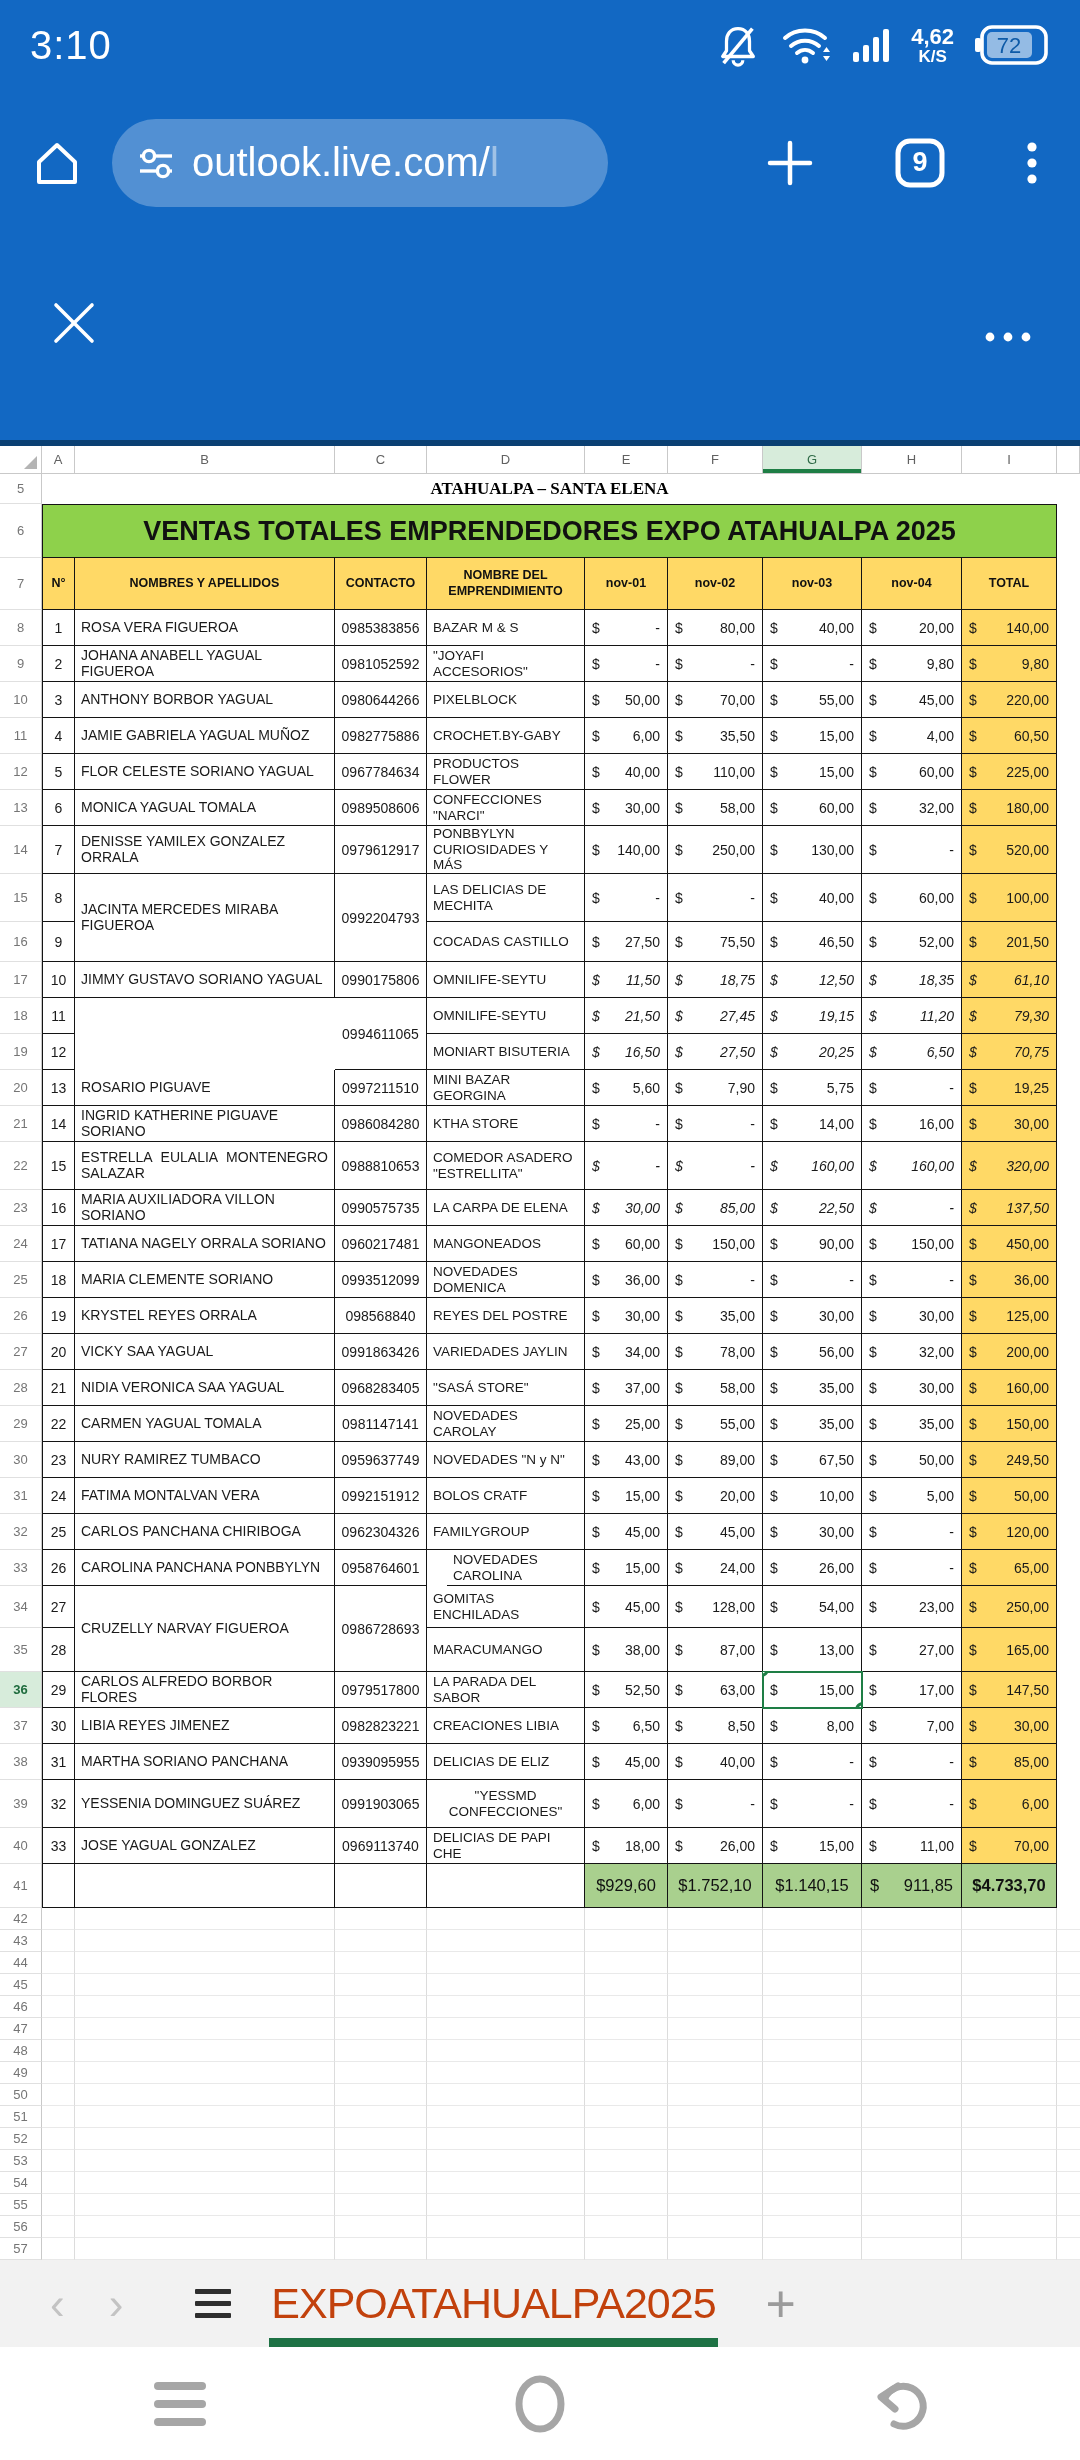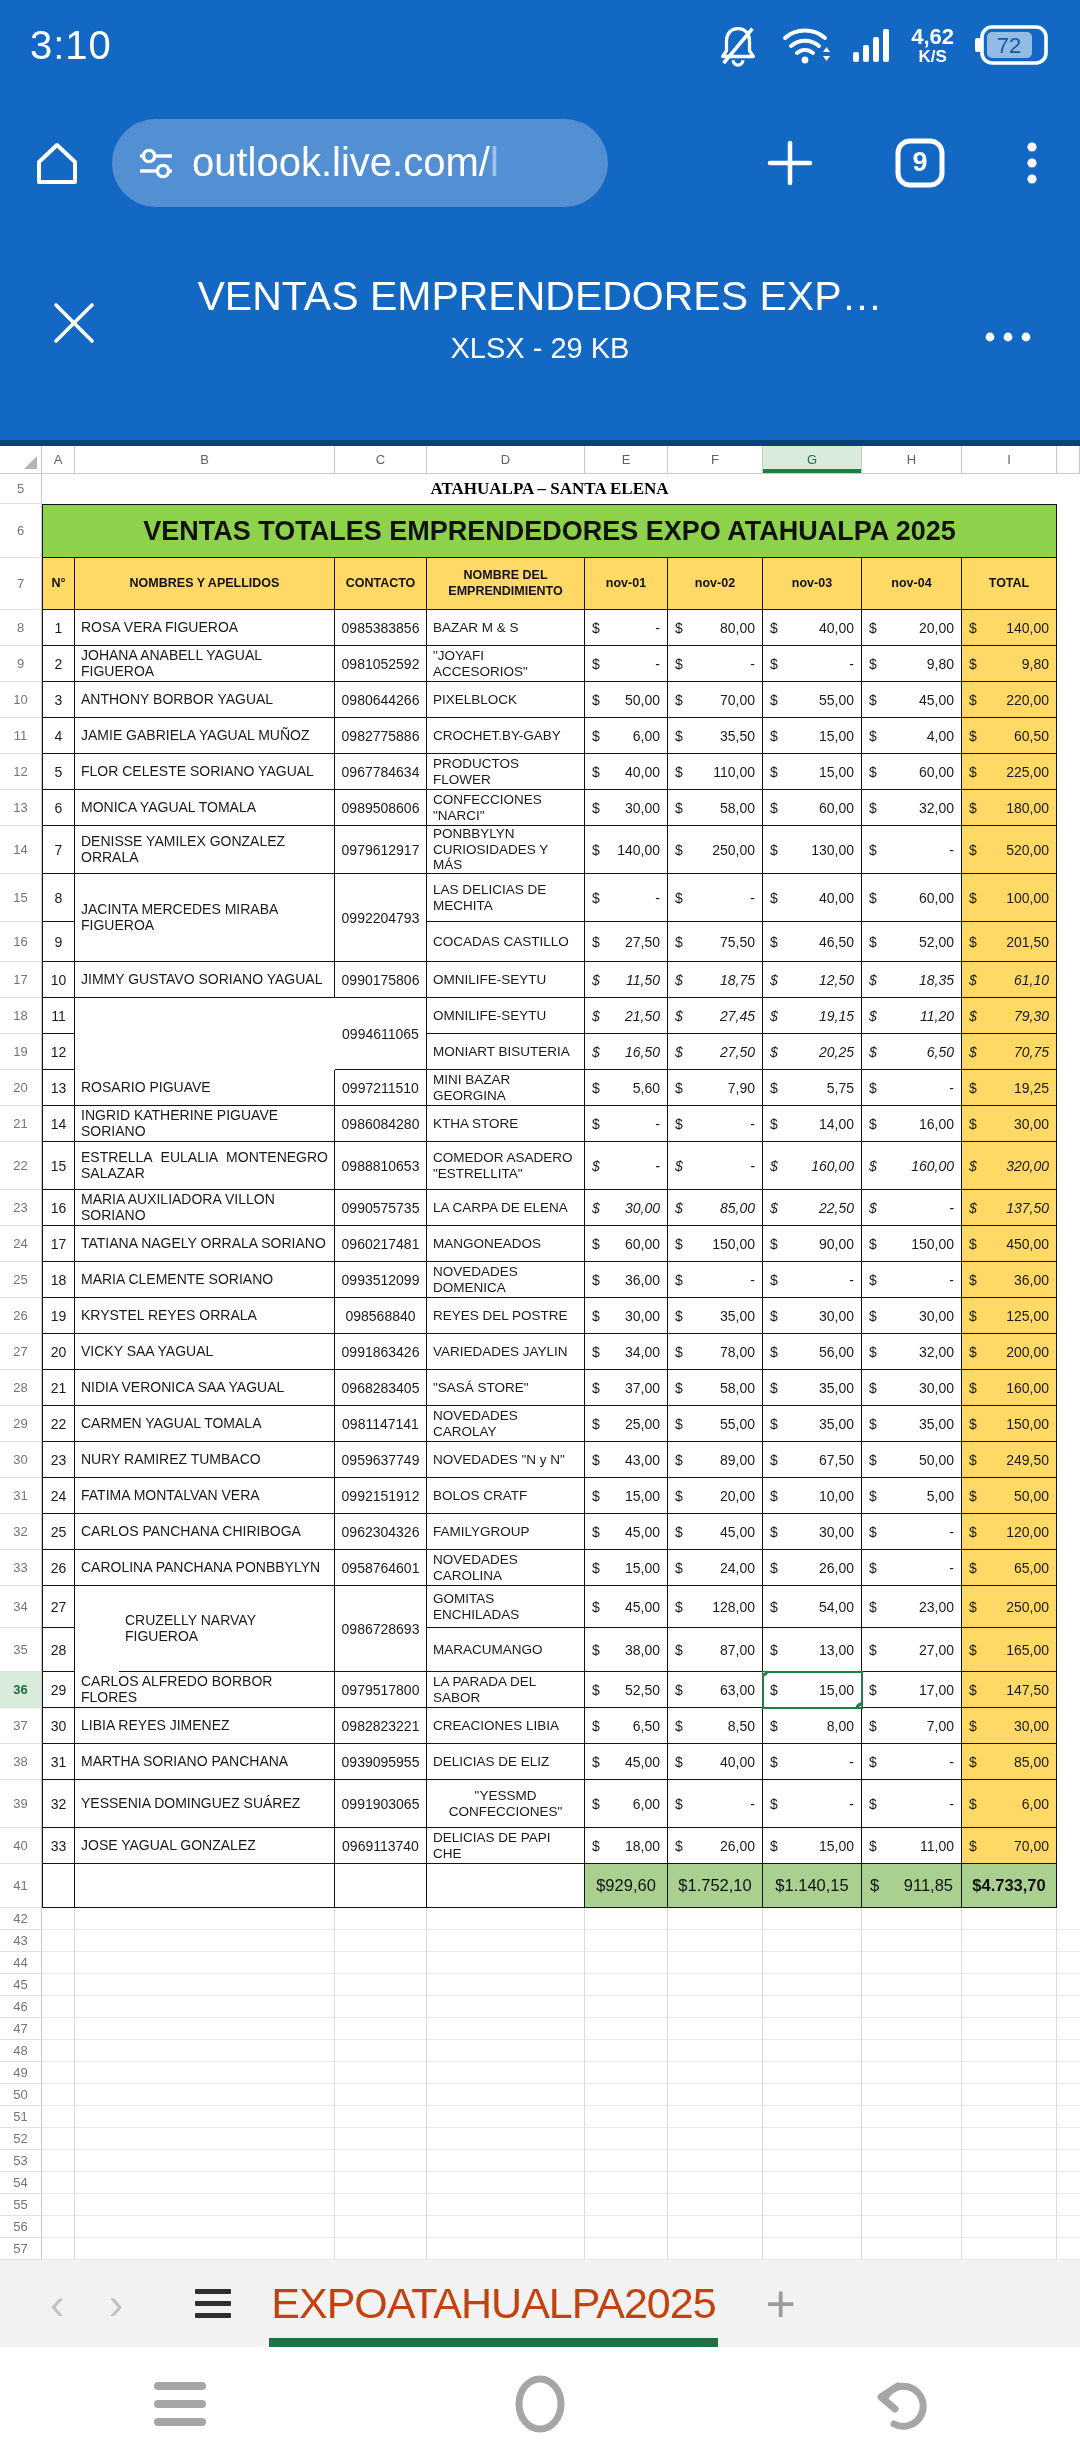--- a/index.html
+++ b/index.html
@@ -164,24 +164,20 @@
         <circle cx="8" cy="42" r="4.6" fill="#fff"></circle>
       </svg>
     </div>
   </div>
 
   <div class="filebar">
     <svg class="closebtn" width="52" height="52" viewBox="0 0 52 52">
       <line x1="8" y1="8" x2="44" y2="44" stroke="#fff" stroke-width="3.6" stroke-linecap="round"></line>
       <line x1="44" y1="8" x2="8" y2="44" stroke="#fff" stroke-width="3.6" stroke-linecap="round"></line>
     </svg>
-    <div class="fcenter">
-      <div class="ftitle">VENTAS EMPRENDEDORES EXP…</div>
-      <div class="fsub">XLSX - 29 KB</div>
-    </div>
     <svg class="morebtn" width="64" height="20" viewBox="0 0 64 20">
       <circle cx="12" cy="10" r="4.4" fill="#fff"></circle>
       <circle cx="30" cy="10" r="4.4" fill="#fff"></circle>
       <circle cx="48" cy="10" r="4.4" fill="#fff"></circle>
     </svg>
   </div>
   <div class="navyline"></div>
 
   <div class="sheet">
     <div id="grid" style="grid-template-columns: 42px 33px 260px 92px 158px 83px 95px 99px 100px 95px 23px; grid-template-rows: 28px 30px 54px 52px 36px 36px 36px 36px 36px 36px 48px 48px 40px 36px 36px 36px 36px 36px 48px 36px 36px 36px 36px 36px 36px 36px 36px 36px 36px 36px 42px 44px 36px 36px 36px 48px 36px 44px 22px 22px 22px 22px 22px 22px 22px 22px 22px 22px 22px 22px 22px 22px 22px 22px;">
@@ -875,21 +871,21 @@
         <div class="c vl tt" style="grid-area: 29 / 10;">
           <span class="d">$</span>
           <span class="n">120,00</span>
         </div>
         <div class="rowhead" style="grid-area: 30 / 1;">33</div>
         <div class="c a bl" style="grid-area: 30 / 2;">26</div>
         <div class="c nm" style="grid-area: 30 / 3 / span 1;">
           <span>CAROLINA PANCHANA PONBBYLYN</span>
         </div>
         <div class="c ct" style="grid-area: 30 / 4 / span 1;">0958764601</div>
-        <div class="c bz" style="grid-area: 30 / 5;">NOVEDADES CAROLINA</div>
+        <div class="c bz" style="grid-area: 30 / 5; margin-left: 20px;">NOVEDADES CAROLINA</div>
         <div class="c vl" style="grid-area: 30 / 6;">
           <span class="d">$</span>
           <span class="n">15,00</span>
         </div>
         <div class="c vl" style="grid-area: 30 / 7;">
           <span class="d">$</span>
           <span class="n">24,00</span>
         </div>
         <div class="c vl" style="grid-area: 30 / 8;">
           <span class="d">$</span>
@@ -898,21 +894,21 @@
         <div class="c vl" style="grid-area: 30 / 9;">
           <span class="d">$</span>
           <span class="n">-</span>
         </div>
         <div class="c vl tt" style="grid-area: 30 / 10;">
           <span class="d">$</span>
           <span class="n">65,00</span>
         </div>
         <div class="rowhead" style="grid-area: 31 / 1;">34</div>
         <div class="c a bl" style="grid-area: 31 / 2;">27</div>
-        <div class="c nm" style="grid-area: 31 / 3 / span 2; margin-left: 44px;">
+        <div class="c nm" style="grid-area: 31 / 3 / span 2;">
           <span>CRUZELLY NARVAY FIGUEROA</span>
         </div>
         <div class="c ct" style="grid-area: 31 / 4 / span 2;">0986728693</div>
         <div class="c bz" style="grid-area: 31 / 5;">GOMITAS ENCHILADAS</div>
         <div class="c vl" style="grid-area: 31 / 6;">
           <span class="d">$</span>
           <span class="n">45,00</span>
         </div>
         <div class="c vl" style="grid-area: 31 / 7;">
           <span class="d">$</span>

